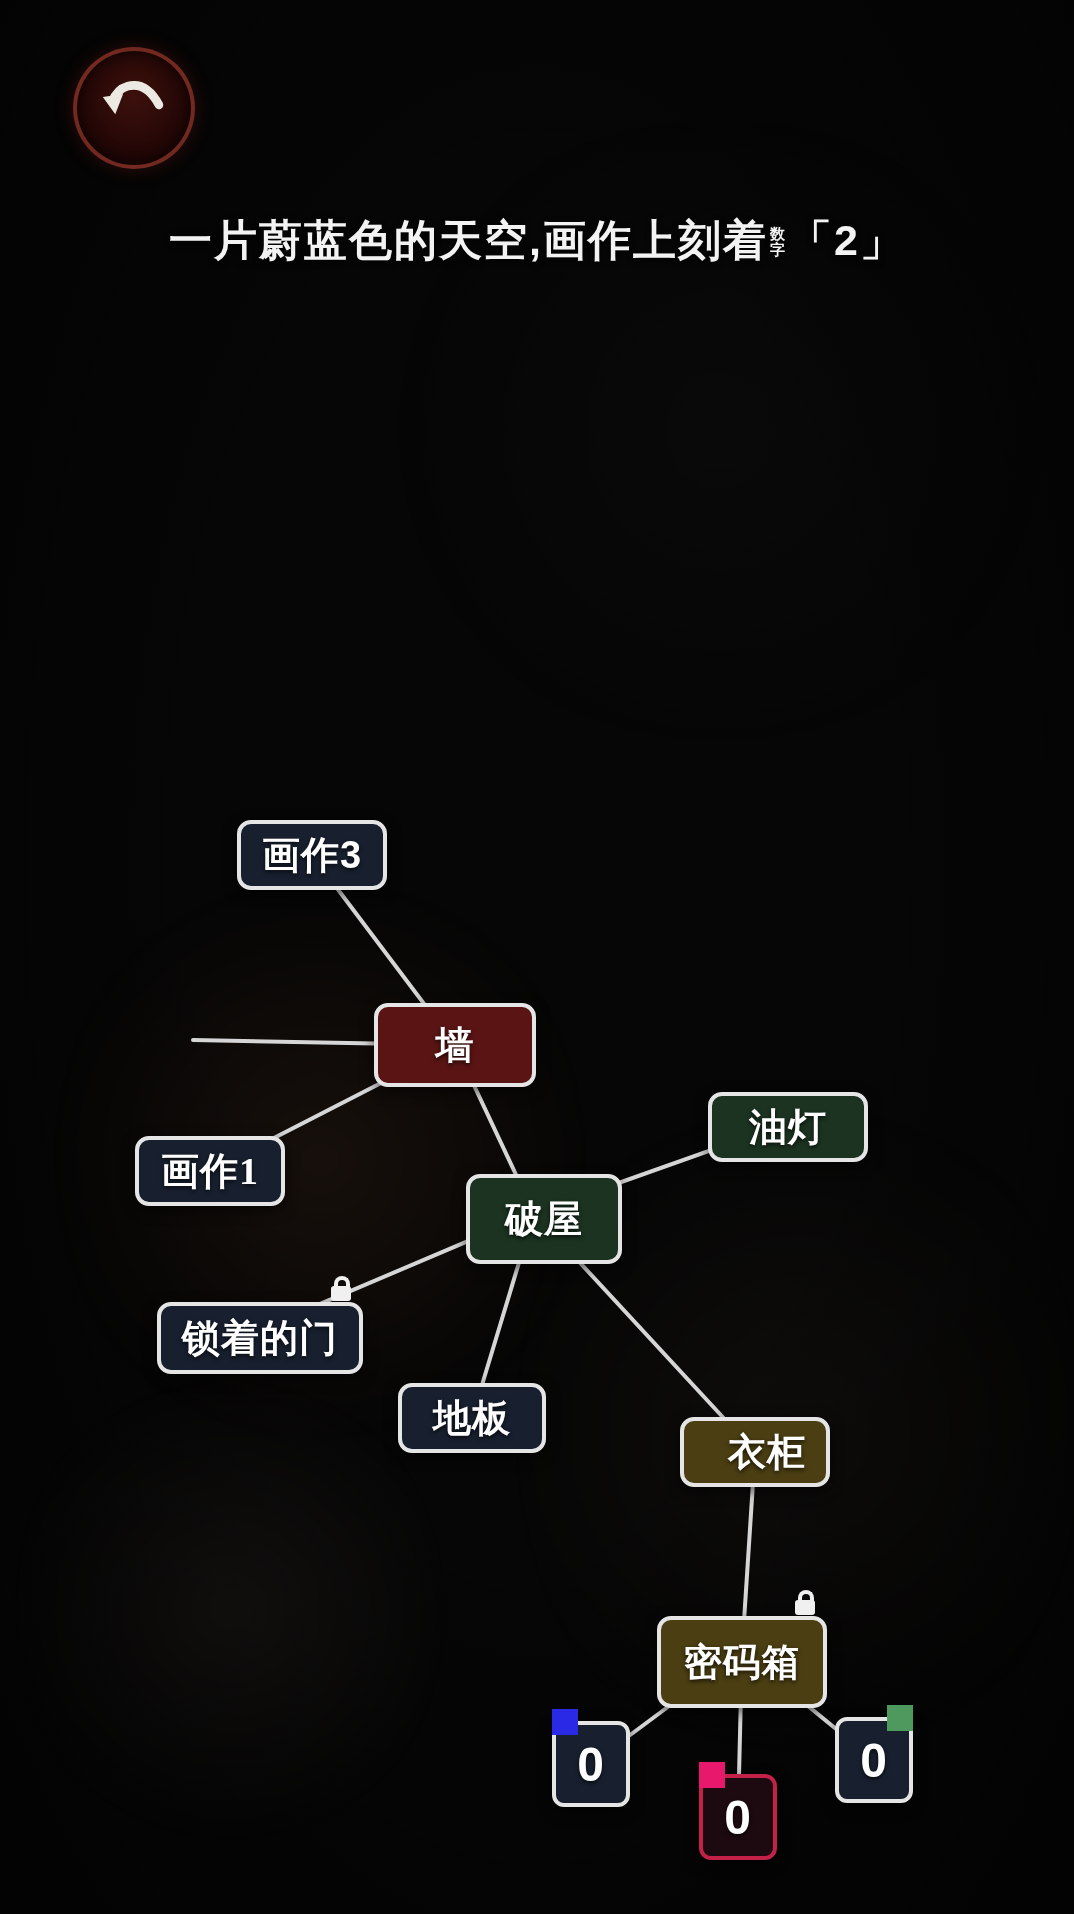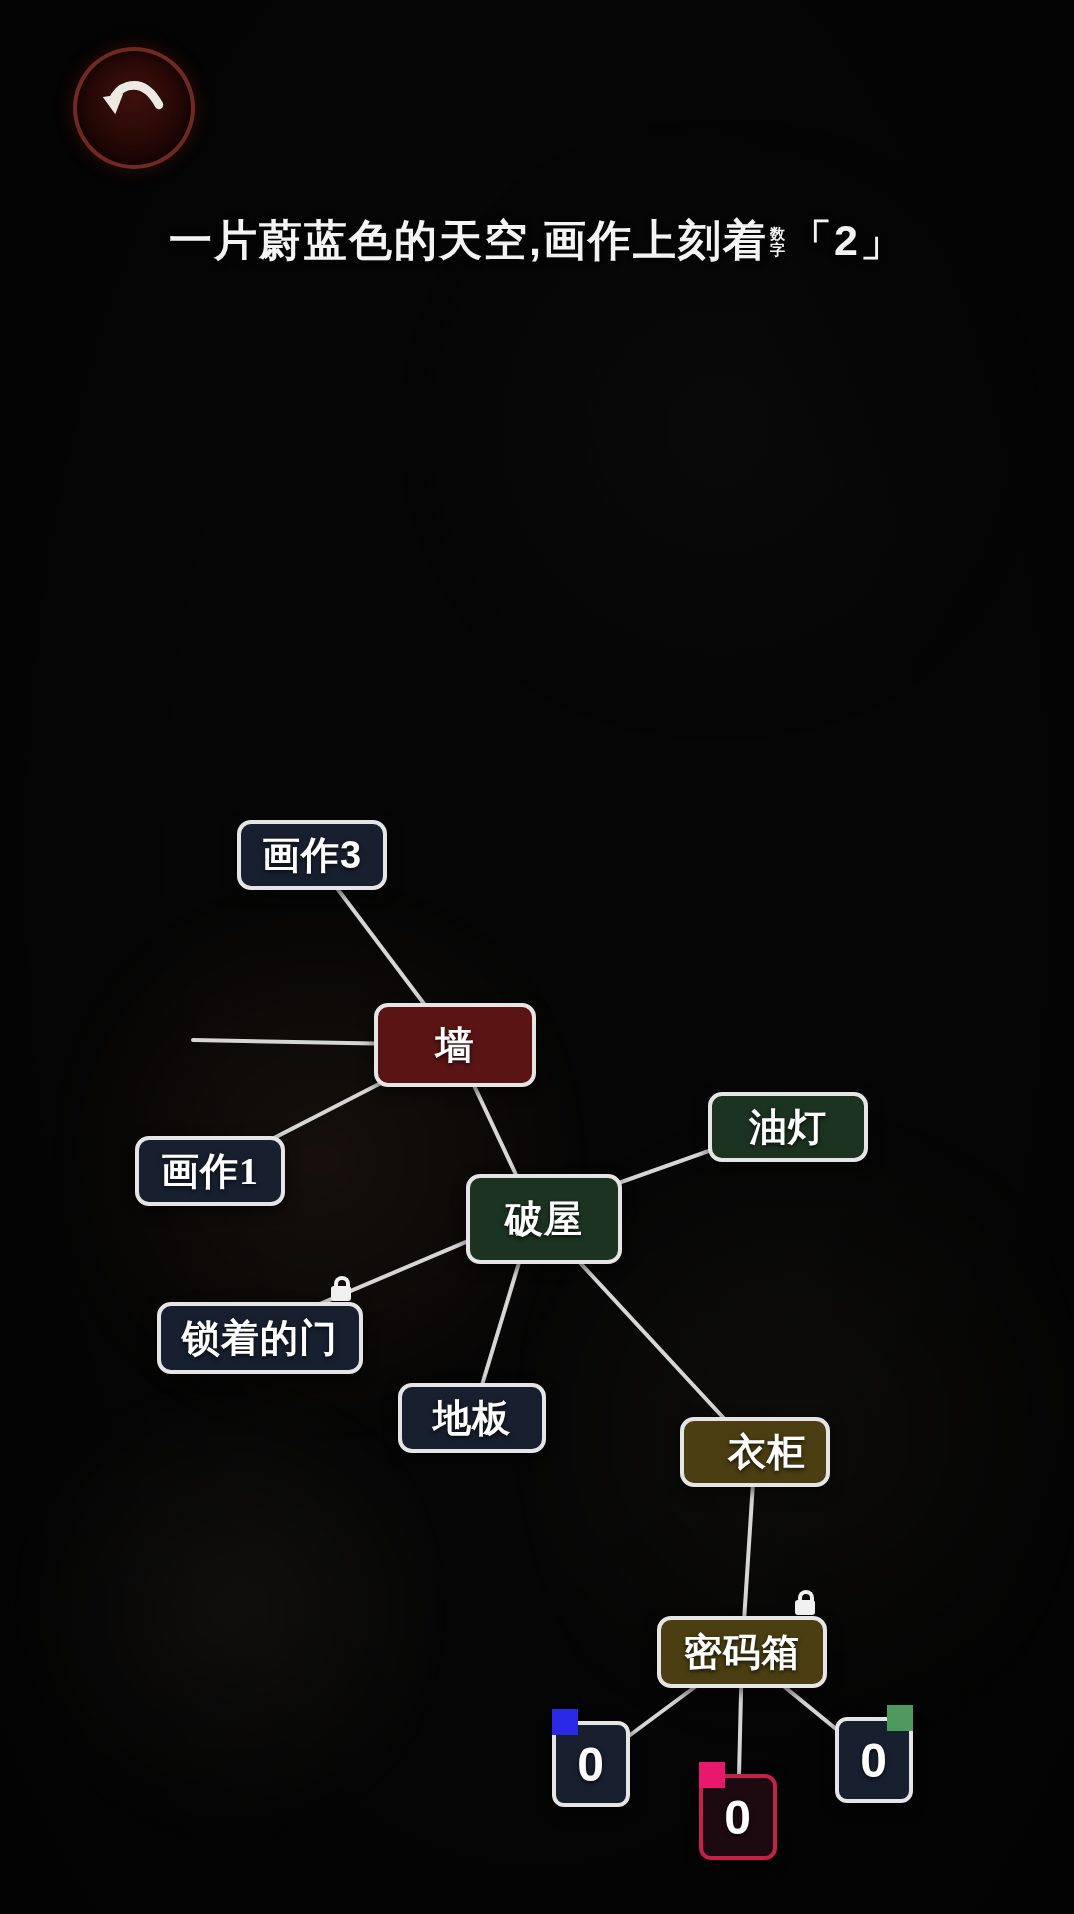--- a/index.html
+++ b/index.html
@@ -115,21 +115,21 @@
     <div class="node v-navy" style="left: 137px; top: 1302px; width: 206px; height: 72px; margin-left: 20px;">
       <span>锁着的门</span>
       <span class="lock-icon"></span>
     </div>
     <div class="node v-navy" style="left: 398px; top: 1383px; width: 148px; height: 70px;">
       <span>地板</span>
     </div>
     <div class="node v-olive" style="left: 680px; top: 1417px; width: 150px; height: 70px; padding-left: 24px;">
       <span>衣柜</span>
     </div>
-    <div class="node v-olive" style="left: 657px; top: 1616px; width: 170px; height: 72px;">
+    <div class="node v-olive" style="left: 657px; top: 1616px; width: 170px; height: 92px;">
       <span>密码箱</span>
       <span class="lock-icon"></span>
     </div>
     <div class="node v-navy num" style="left: 552px; top: 1721px; width: 78px; height: 86px;">
       <span>0</span>
       <span class="marker left" style="background: rgb(42, 42, 230);"></span>
     </div>
     <div class="node v-redframe num" style="left: 699px; top: 1774px; width: 78px; height: 86px;">
       <span>0</span>
       <span class="marker left" style="background: rgb(232, 24, 109);"></span>

